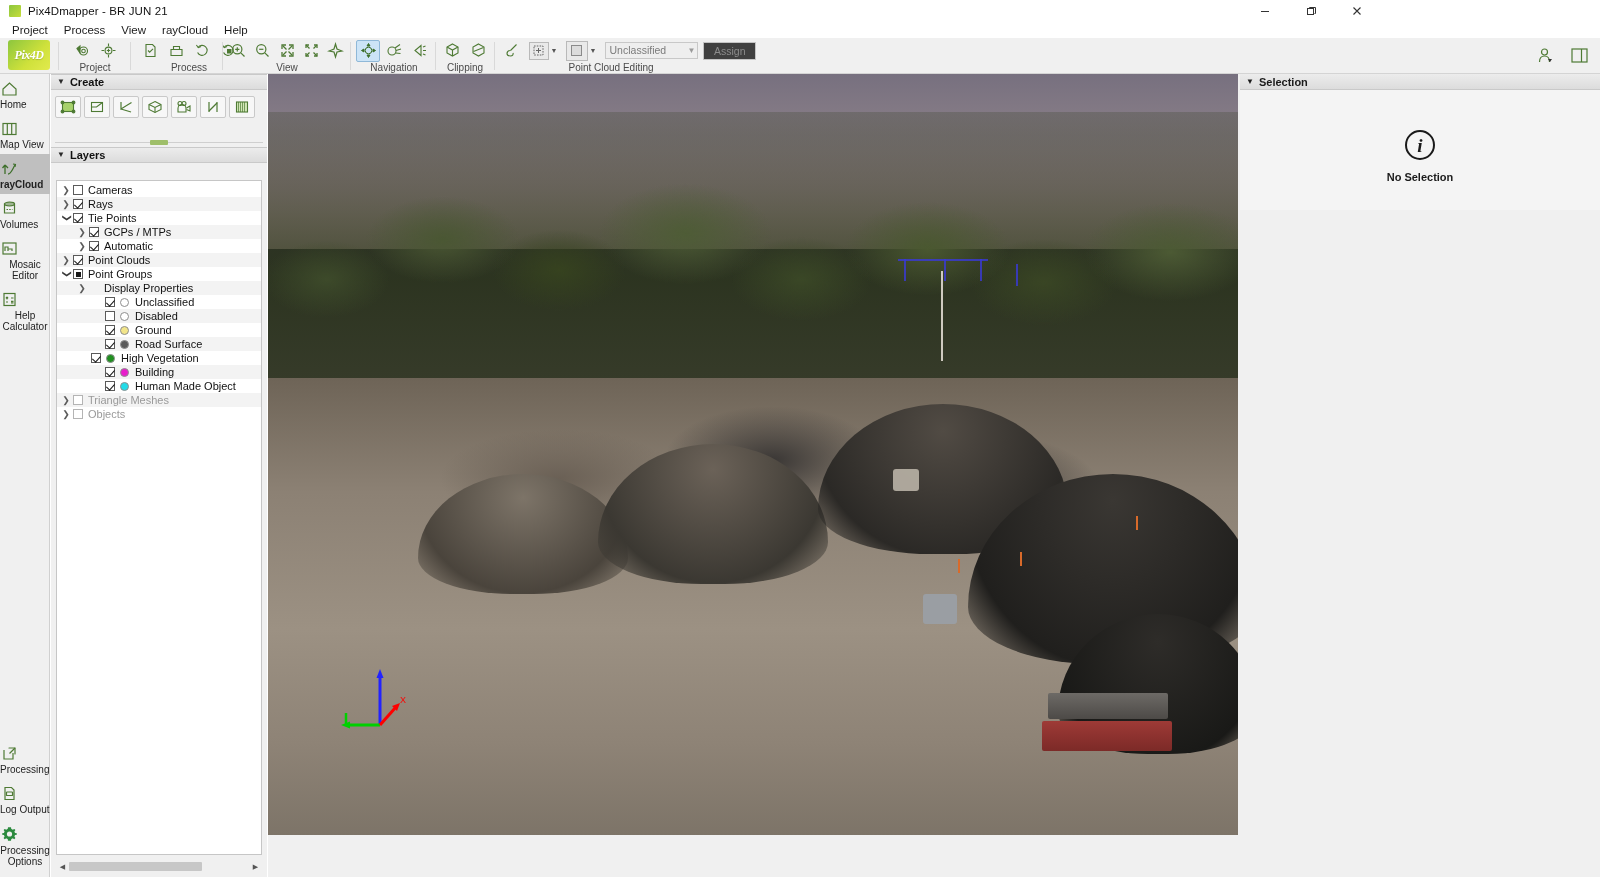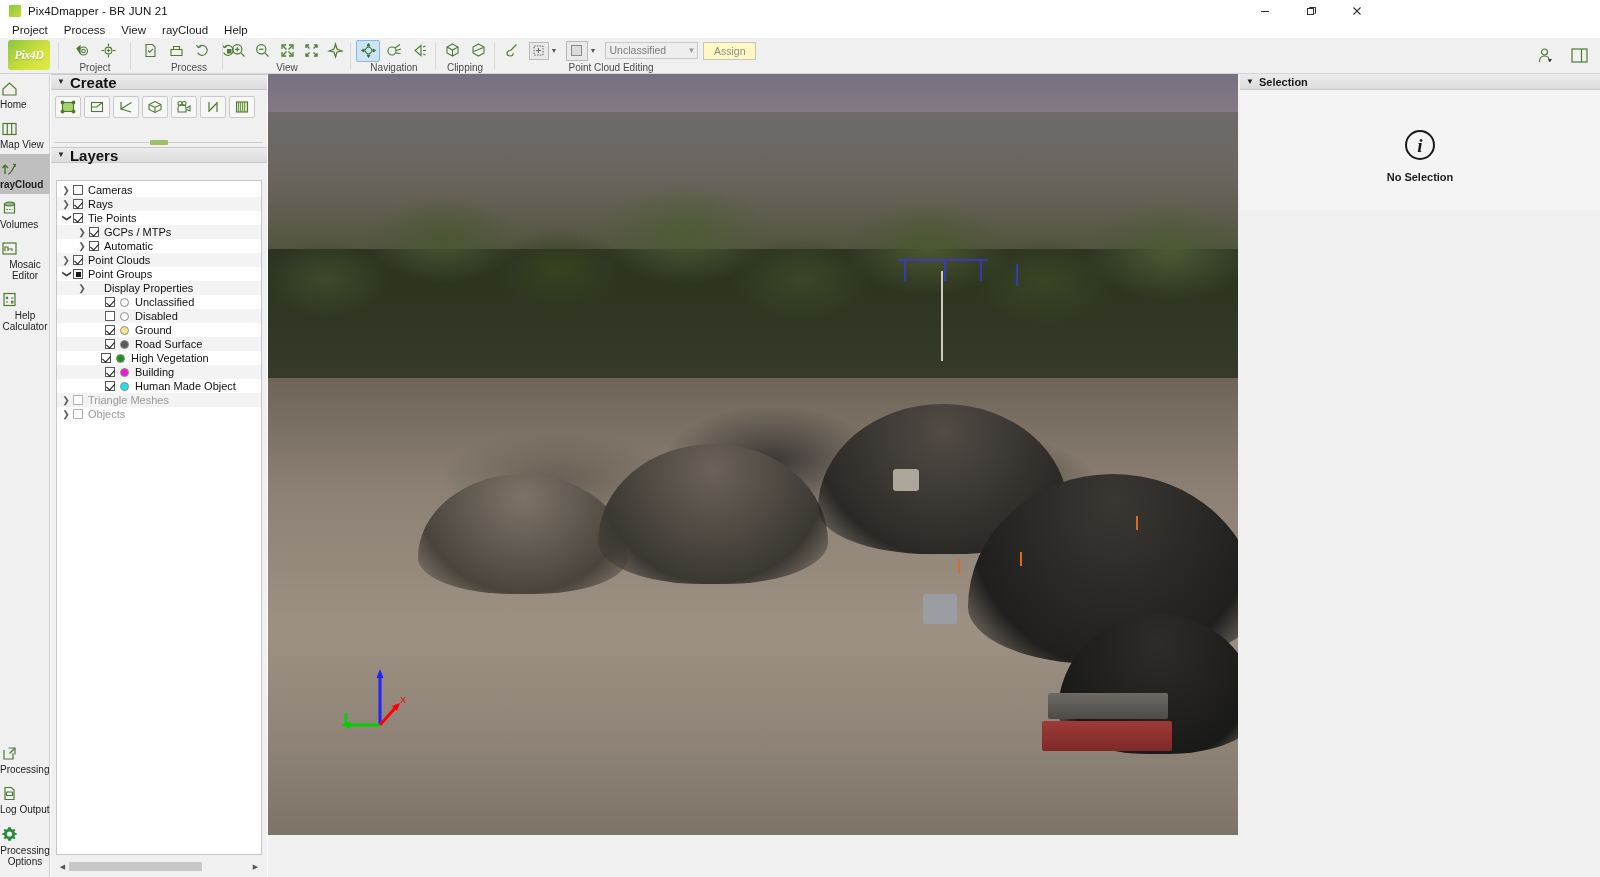--- a/index.html
+++ b/index.html
@@ -70,21 +70,21 @@
     position:absolute; top:4px; width:1px; height:28px; background:#d9d9d9;
   }
   .combo{
     width:110px; height:17px; background:#eeeeee; border:1px solid #c8c8c8;
     font-size:10.5px; color:#777; padding:0 2px 0 4px; line-height:15px;
     display:flex; align-items:center; justify-content:space-between;
   }
   .combo .cv{ color:#7b7b7b; }
   .combo .ca{ color:#9a9a9a; font-size:8px; }
   .assignbtn{
-    width:62px; height:18px; background:#fef9c3; border:1px solid #c4c4c4;
+    width:62px; height:18px; background:#404040; border:1px solid #c4c4c4;
     font-size:10.5px; color:#8c8c8c; display:flex; align-items:center;
     justify-content:center; margin-left:5px;
   }
   .splitbtn{
     display:flex; align-items:center; height:22px;
   }
   .sb-main{
     width:20px;height:18px;border:1px solid #b9b9b9;background:#e9e9e9;
     display:flex;align-items:center;justify-content:center;
   }
@@ -116,21 +116,21 @@
     position:absolute; left:51px; top:74px; width:216px; height:803px;
     background:#f0f0f0;
   }
   .panel-head{
     height:16px; background:#e0e0e0;
     border-top:1px solid #c9c9c9; border-bottom:1px solid #c9c9c9;
     display:flex; align-items:center; padding-left:6px;
     background:linear-gradient(#ececec,#dcdcdc);
   }
   .panel-head .tri{ margin-right:5px; color:#2a2a2a; font-size:8px; line-height:8px;}
-  .panel-head .ph-t{ font-weight:bold; font-size:15px; color:#111; }
+  .panel-head .ph-t{ font-weight:bold; font-size:11px; color:#111; }
 
   .create-body{ height:48px; padding:6px 4px 0 4px; display:flex; gap:3px; }
   .cbtn{
     width:26px; height:22px; border:1px solid #c9c9c9; background:#f7f7f7;
     display:flex; align-items:center; justify-content:center; border-radius:2px;
   }
 
   .splitter{
     height:9px; position:relative;
   }
@@ -710,21 +710,21 @@
             <span class="cbx checked"></span>
             <span class="swatch" style="background: rgb(242, 229, 138);"></span>
             <span>Ground</span>
           </div>
           <div class="trow alt" style="padding-left: 34px;">
             <span class="exp">&nbsp;</span>
             <span class="cbx checked"></span>
             <span class="swatch" style="background: rgb(90, 90, 90);"></span>
             <span>Road Surface</span>
           </div>
-          <div class="trow" style="padding-left: 30px;">
+          <div class="trow" style="padding-left: 20px;">
             <span class="exp">&nbsp;</span>
             <span class="cbx checked"></span>
             <span class="swatch" style="background: rgb(31, 143, 31);"></span>
             <span>High Vegetation</span>
           </div>
           <div class="trow alt" style="padding-left: 34px;">
             <span class="exp">&nbsp;</span>
             <span class="cbx checked"></span>
             <span class="swatch" style="background: rgb(232, 30, 203);"></span>
             <span>Building</span>

